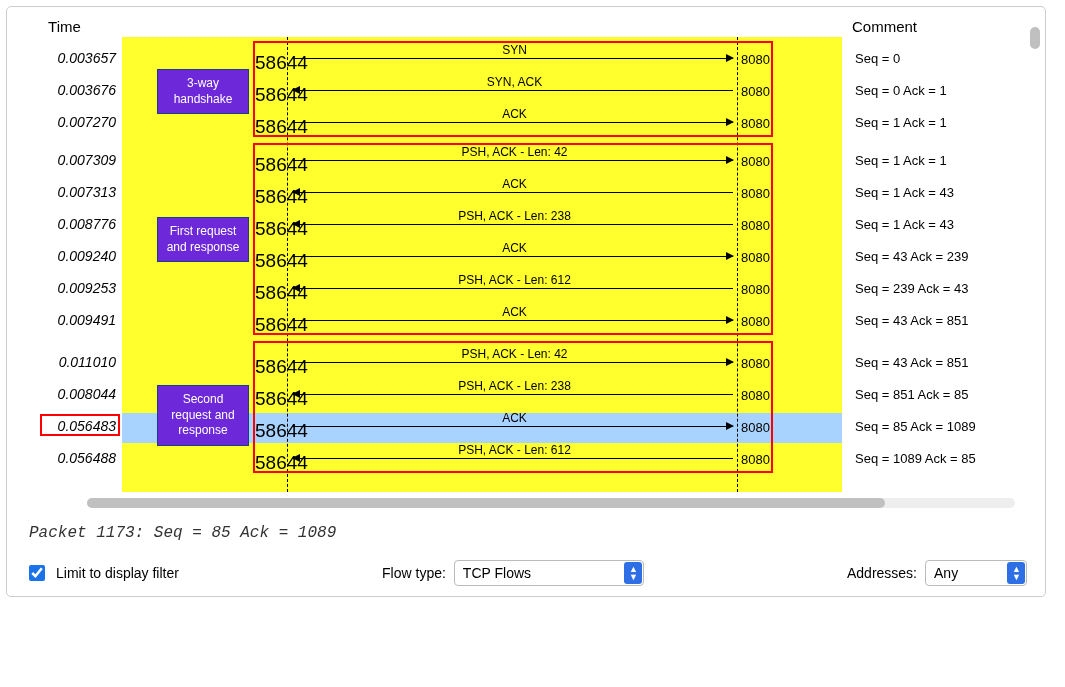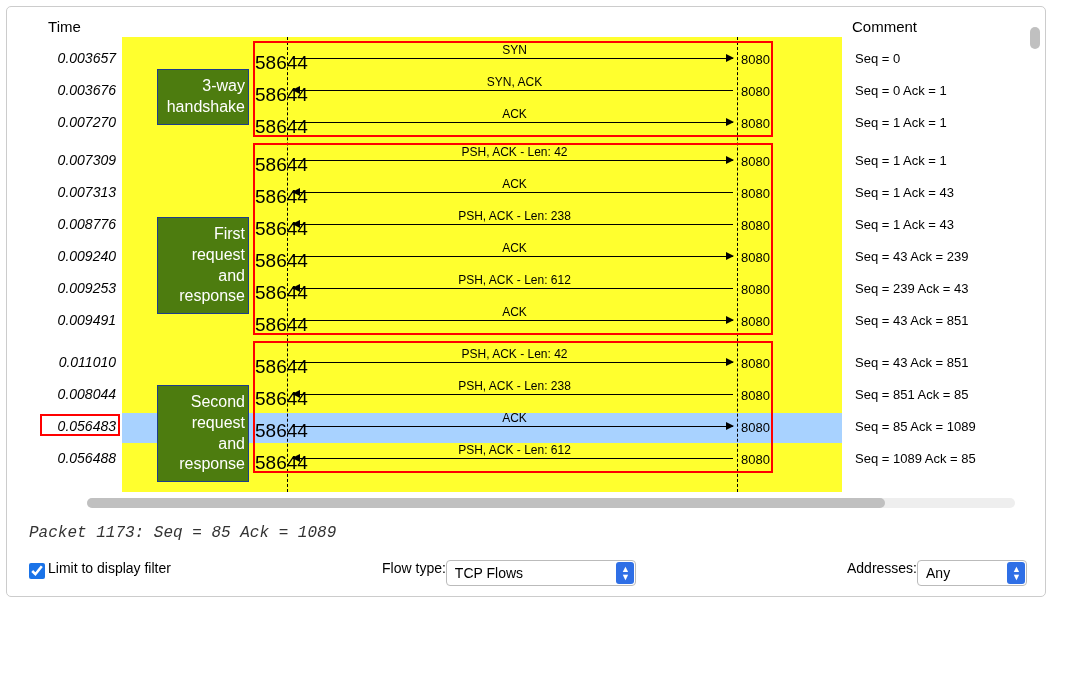--- a/index.html
+++ b/index.html
@@ -85,24 +85,24 @@
   }
   .grp1 { top: 4px;   height: 96px; }
   .grp2 { top: 106px; height: 192px; }
   .grp3 { top: 304px; height: 132px; }
 
   
   .annot {
     position:absolute;
     left: 150px;
     width: 92px;
-    background: #4d7c0f;
+    background: #6d28d9;
     color: #fff;
-    font-size: 16px;
-    text-align: right;
+    font-size: 12px;
+    text-align: center;
     padding: 6px 3px;
     line-height: 1.3;
     border:1px solid #1c3d8a;
   }
   .annot1 { top: 32px; }
   .annot2 { top: 180px; }
   .annot3 { top: 348px; }
 
   
   .time-redbox {
@@ -201,22 +201,23 @@
   
   .status {
     font-style: italic;
     font-family: "Courier New", monospace;
     font-size: 16px;
     color:#333;
     margin: 16px 0 18px 22px;
   }
   .controls {
     display:flex;
-    align-items:flex-start;
+    align-items:center;
     padding: 0 18px;
+    gap: 8px;
     font-size: 14px;
   }
   .chk {
     width:16px;height:16px;
     accent-color:#1a73e8;
   }
   .spacer { flex: 1; }
   select.combo {
     font-size: 14px;
     height: 26px;
@@ -241,21 +242,21 @@
   .combo-wrap .arrows{
     position:absolute;
     right:6px; top:5px;
     color:#fff;
     font-size:9px;
     line-height:8px;
     pointer-events:none;
     z-index:2;
   }
   #flow-sel{ width:190px; }
-  #addr-sel{ width:110px; }
+  #addr-sel{ width:102px; }
 </style>
 </head>
 <body>
 
 <div class="outer">
   <div class="scrollbar-fake"></div>
 
   <div class="hdr-row">
     <div class="col-time hdr-time">Time</div>
     <div class="col-zone">

